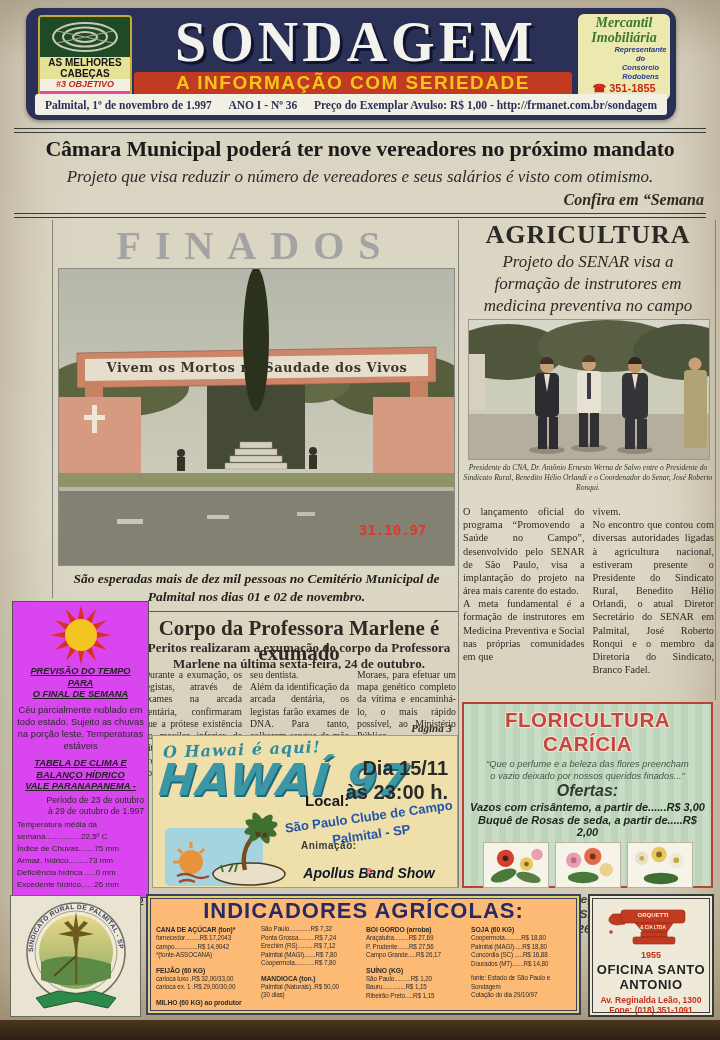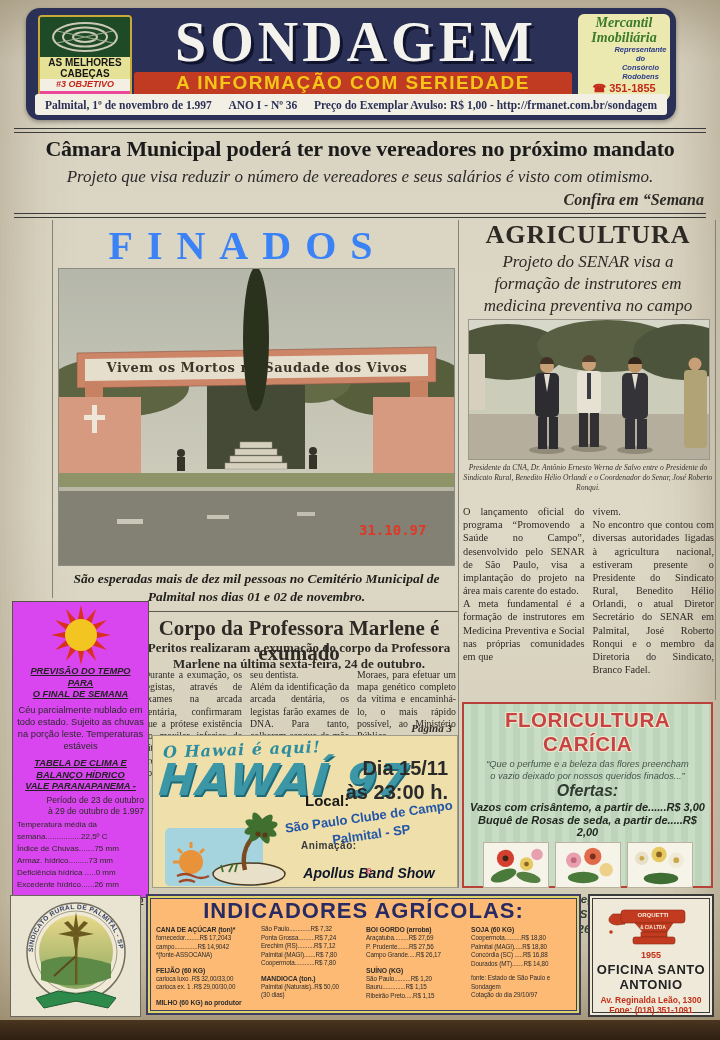--- a/index.html
+++ b/index.html
@@ -38,22 +38,22 @@
   .vline { width:1px; background:#84837a; }
   .hline { height:1px; background:#5c5b52; }
 
   
   .headline { left:10px; top:136px; width:700px; text-align:center; font-weight:bold;
               font-size:22px; letter-spacing:-0.2px; color:#1b1b1b; }
   .deck { left:10px; top:167px; width:700px; text-align:center; font-style:italic; font-size:17px; color:#2a2a2a; }
   .kicker { left:360px; top:191px; width:344px; text-align:right; font-weight:bold; font-style:italic; font-size:16px; }
 
   
-  .fin-title { left:48px; top:222px; width:399px; text-align:center; font-weight:bold; font-size:40px;
-               letter-spacing:14px; color:#3b82f6; }
+  .fin-title { left:56px; top:222px; width:399px; text-align:center; font-weight:bold; font-size:40px;
+               letter-spacing:14px; color:#a3a3a3; }
   .fin-photo { left:58px; top:268px; width:397px; height:298px; border:1px solid #8d8b80; background:#b9beb4; }
   .fin-cap { left:58px; top:570px; width:397px; text-align:center; font-weight:bold; font-style:italic;
              font-size:13.5px; line-height:1.35; color:#22211d; }
 
   
   .agri-title { left:462px; top:220px; width:252px; text-align:center; font-weight:bold; font-size:26px; letter-spacing:1px; }
   .agri-deck { left:462px; top:251px; width:252px; text-align:center; font-style:italic; font-size:17px; line-height:1.28; }
   .agri-photo { left:468px; top:319px; width:242px; height:141px; border:1px solid #9a988c; background:#ccd0c0; }
   .agri-cap { left:463px; top:463px; width:250px; text-align:center; font-style:italic; font-size:7.6px; line-height:1.3; color:#35332e; }
   .agri-cols { left:463px; top:505px; width:251px; display:flex; gap:8px;justify-content:flex-end; }

